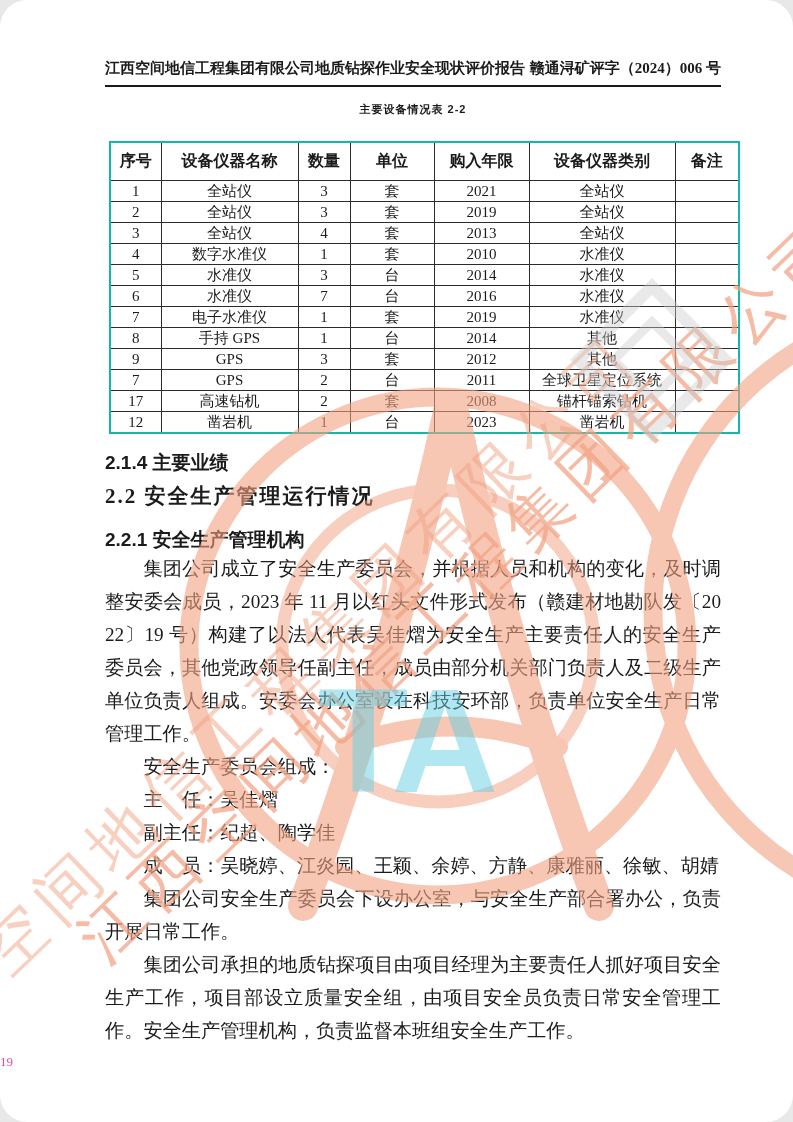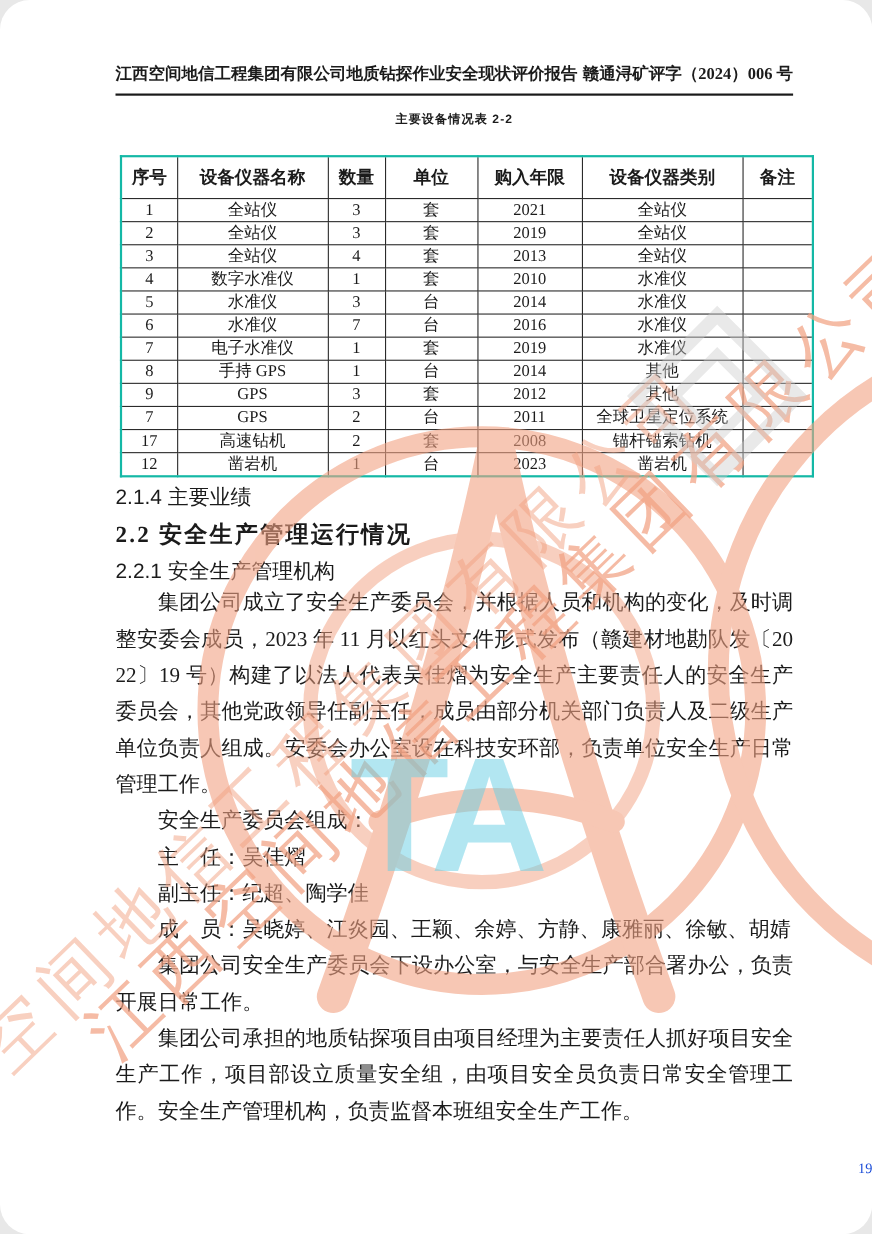--- a/index.html
+++ b/index.html
@@ -25,35 +25,35 @@
   table.equip th,table.equip td{
     border:1.5px solid #2b2b2b;text-align:center;vertical-align:middle;
     padding:0;overflow:hidden;white-space:nowrap;
   }
   table.equip th{
     height:37px;font-size:16px;font-weight:bold;
     font-family:"Liberation Sans","DejaVu Sans",sans-serif;
   }
   table.equip td{height:20px;font-size:15px;line-height:19px;}
   h3.sec{
-    margin:6px 0 0 0;font-size:19px;line-height:25px;font-weight:normal;
+    margin:16px 0 0 0;font-size:19px;line-height:25px;font-weight:bold;
     font-family:"Liberation Sans","DejaVu Sans",sans-serif;
   }
   h2.sec{
     margin:6px 0 0 0;font-size:21px;line-height:30px;font-weight:bold;letter-spacing:2px;
     font-family:Liberation Serif, serif;
   }
   p.body{
     margin:0;font-size:19.2px;line-height:33px;text-align:justify;
     word-break:break-all;
   }
   p.indent{text-indent:2em;}
   .page-number{
-    position:absolute;left:0;right:0;bottom:52px;text-align:right;
-    font-size:13px;color:#1d4ed8;
+    position:absolute;left:0;right:0;bottom:52px;text-align:left;
+    font-size:13px;color:#ec4899;
   }
   svg.watermark{
     position:absolute;left:0;top:0;width:793px;height:1122px;
     z-index:2;pointer-events:none;
   }
 </style>
 </head>
 <body>
 
 <div class="page">

